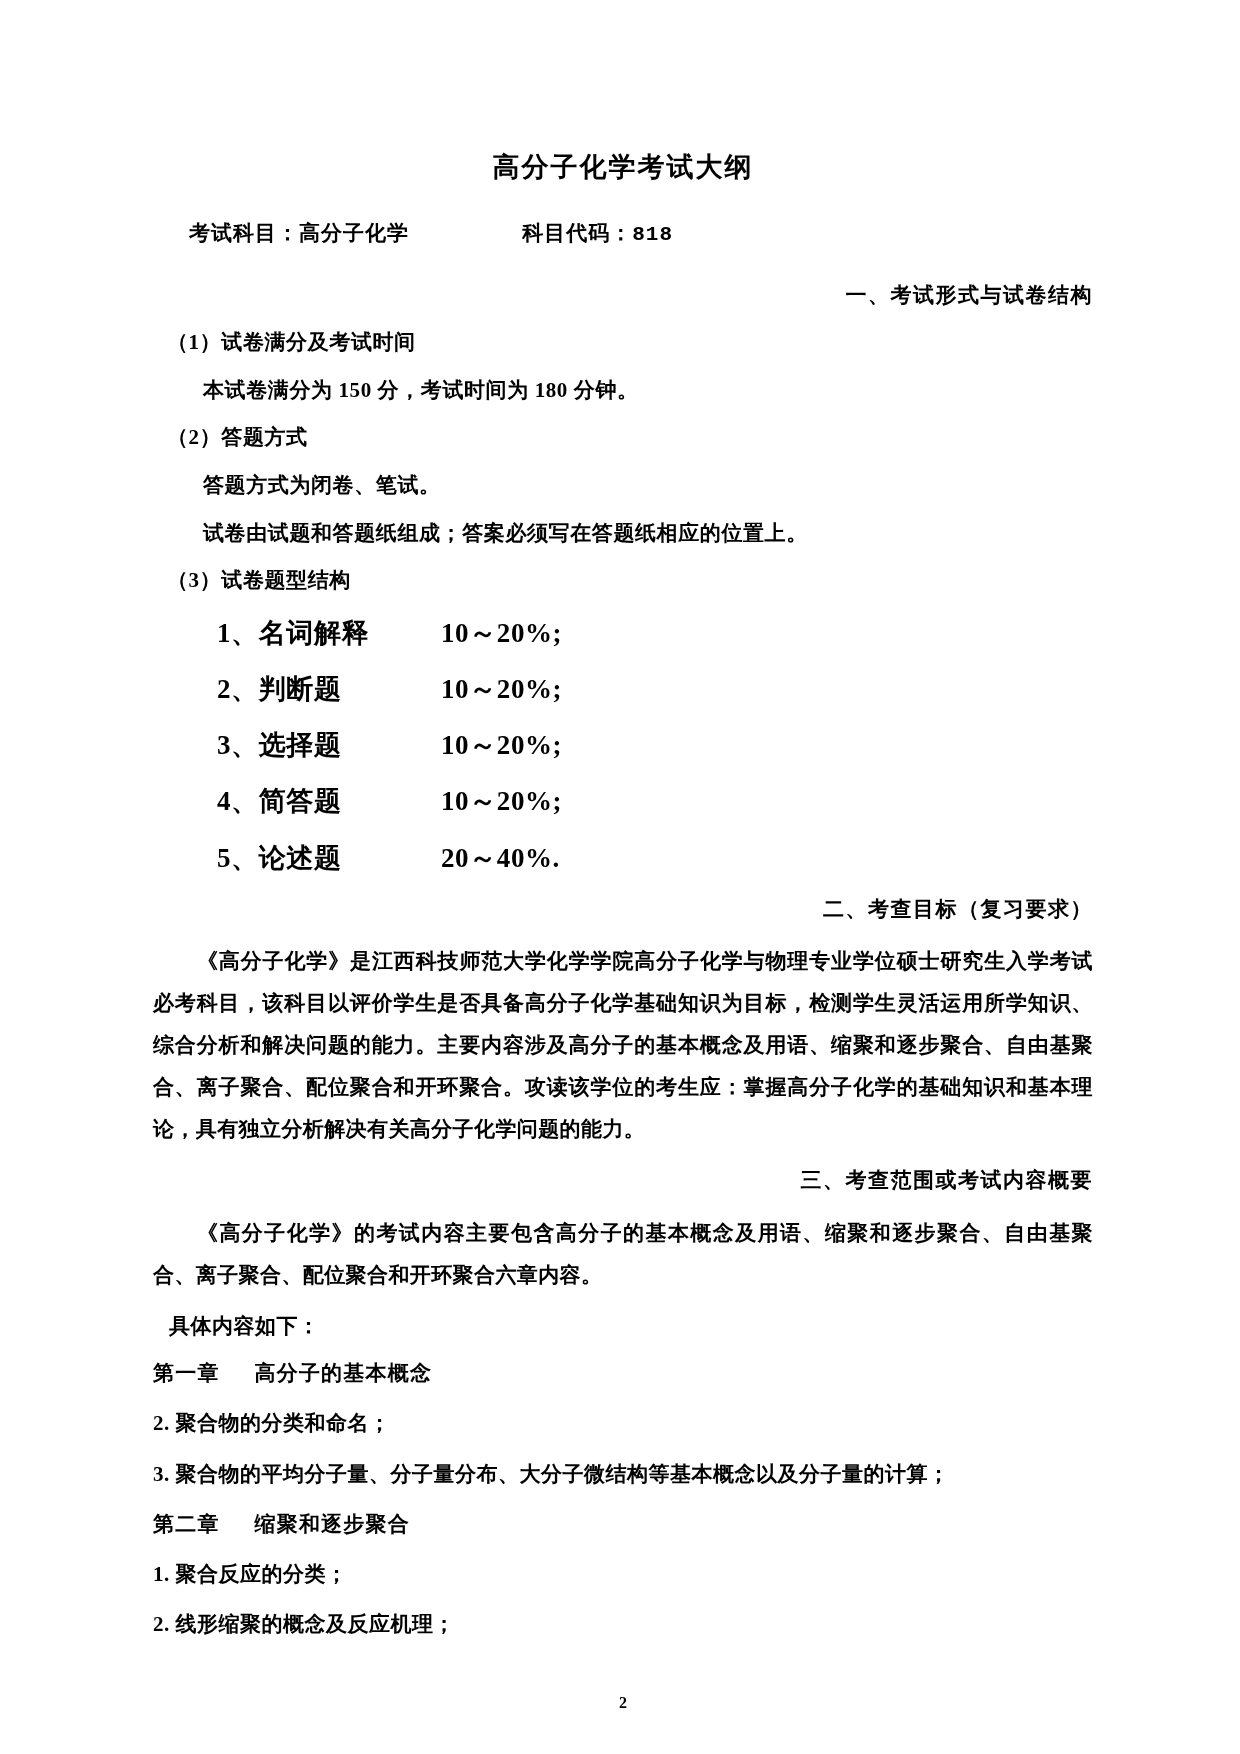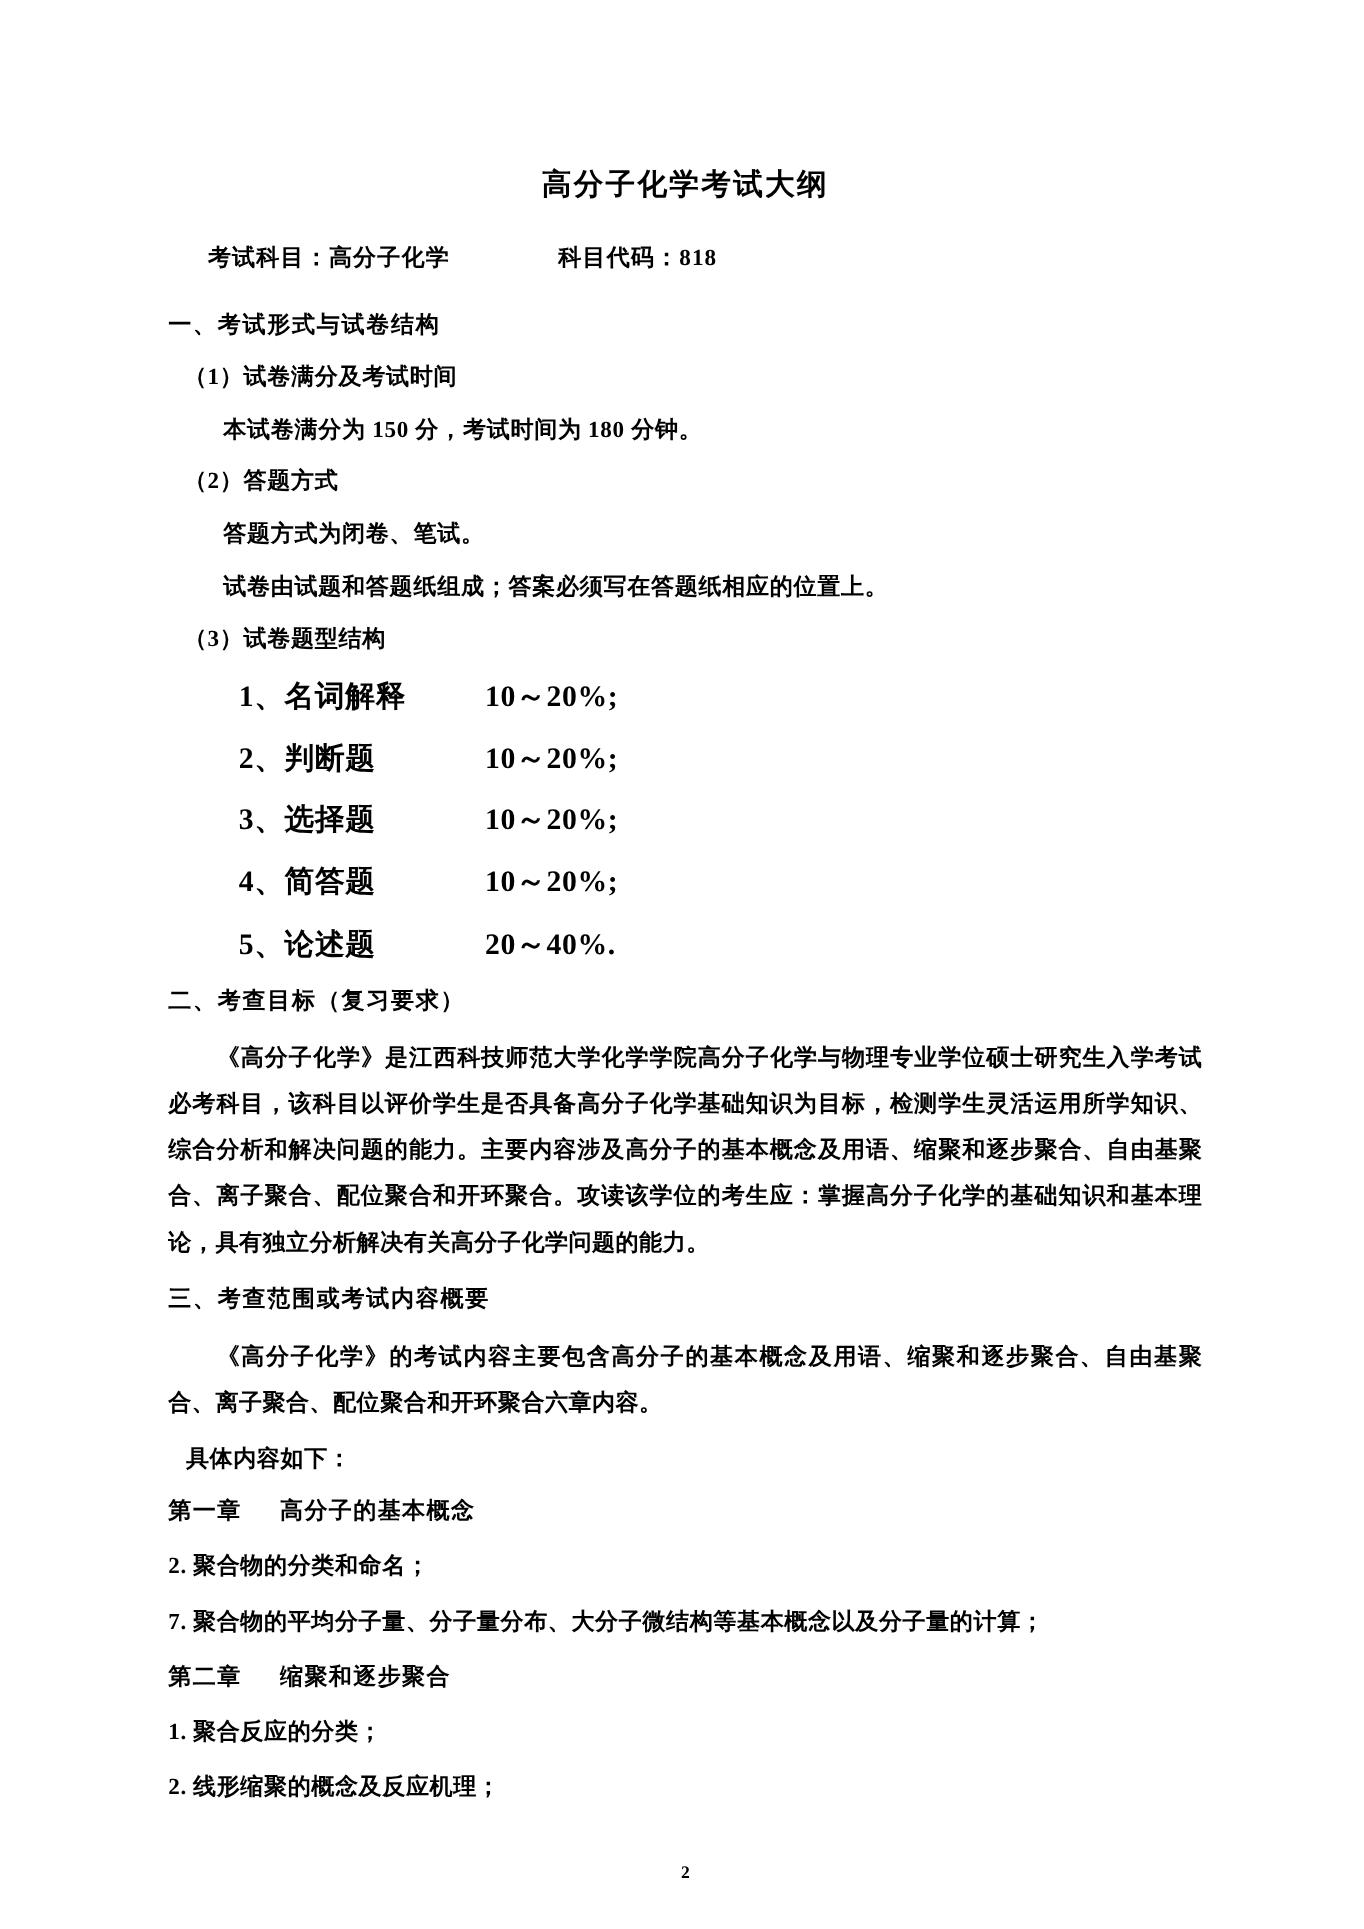--- a/index.html
+++ b/index.html
@@ -32,31 +32,33 @@
     margin: 0 0 34px 0;
     line-height: 1.3;
   }
   .subject-line {
     font-size: 21px;
     font-weight: bold;
     letter-spacing: 1px;
     margin: 0 0 28px 0;
     padding-left: 36px;
     line-height: 1.5;
+    font-family: Liberation Mono, monospace;
   }
   .subject-line .gap {
     display: inline-block;
     width: 86px;
   }
   .sec-head {
     font-size: 21px;
     font-weight: bold;
     letter-spacing: 1.5px;
     margin: 0 0 14px 0;
     line-height: 1.6;
+    text-align: right;
   }
   .sub-head {
     font-size: 21px;
     font-weight: bold;
     letter-spacing: 0.6px;
     margin: 0 0 14px 0;
     padding-left: 14px;
     line-height: 1.6;
   }
   .indent-line {
@@ -180,21 +182,21 @@
   <div class="sec-head">三、考查范围或考试内容概要</div>
   <div class="para">《高分子化学》的考试内容主要包含高分子的基本概念及用语、缩聚和逐步聚合、自由基聚合、离子聚合、配位聚合和开环聚合六章内容。</div>
   <div class="plain-line">具体内容如下：</div>
 
   <div class="chapter-head">
     <span>第一章</span>
     <span class="ch-gap"></span>
     <span>高分子的基本概念</span>
   </div>
   <div class="item-line">2. 聚合物的分类和命名；</div>
-  <div class="item-line">7. 聚合物的平均分子量、分子量分布、大分子微结构等基本概念以及分子量的计算；</div>
+  <div class="item-line">3. 聚合物的平均分子量、分子量分布、大分子微结构等基本概念以及分子量的计算；</div>
 
   <div class="chapter-head">
     <span>第二章</span>
     <span class="ch-gap"></span>
     <span>缩聚和逐步聚合</span>
   </div>
   <div class="item-line">1. 聚合反应的分类；</div>
   <div class="item-line">2. 线形缩聚的概念及反应机理；</div>
 
   <div class="page-number">2</div>

